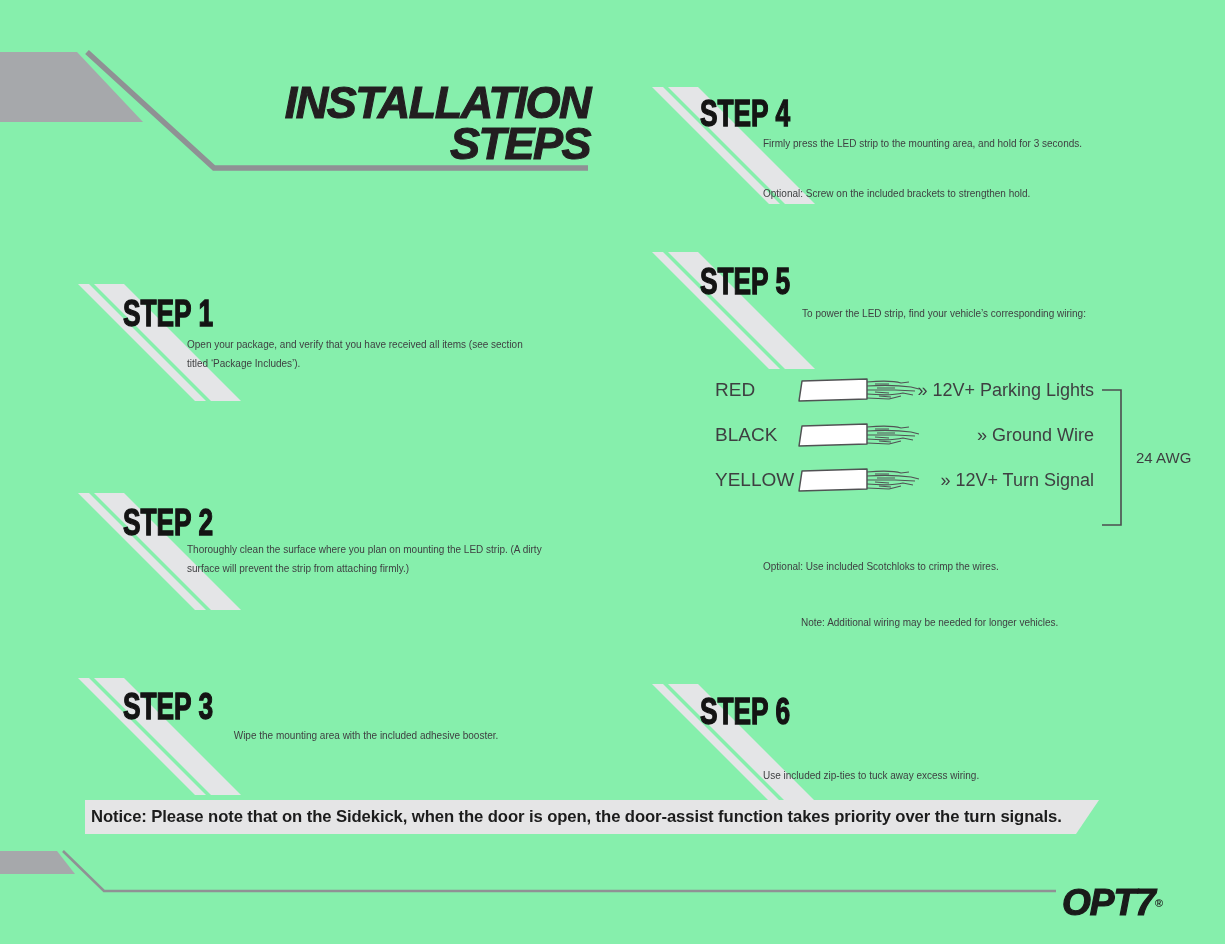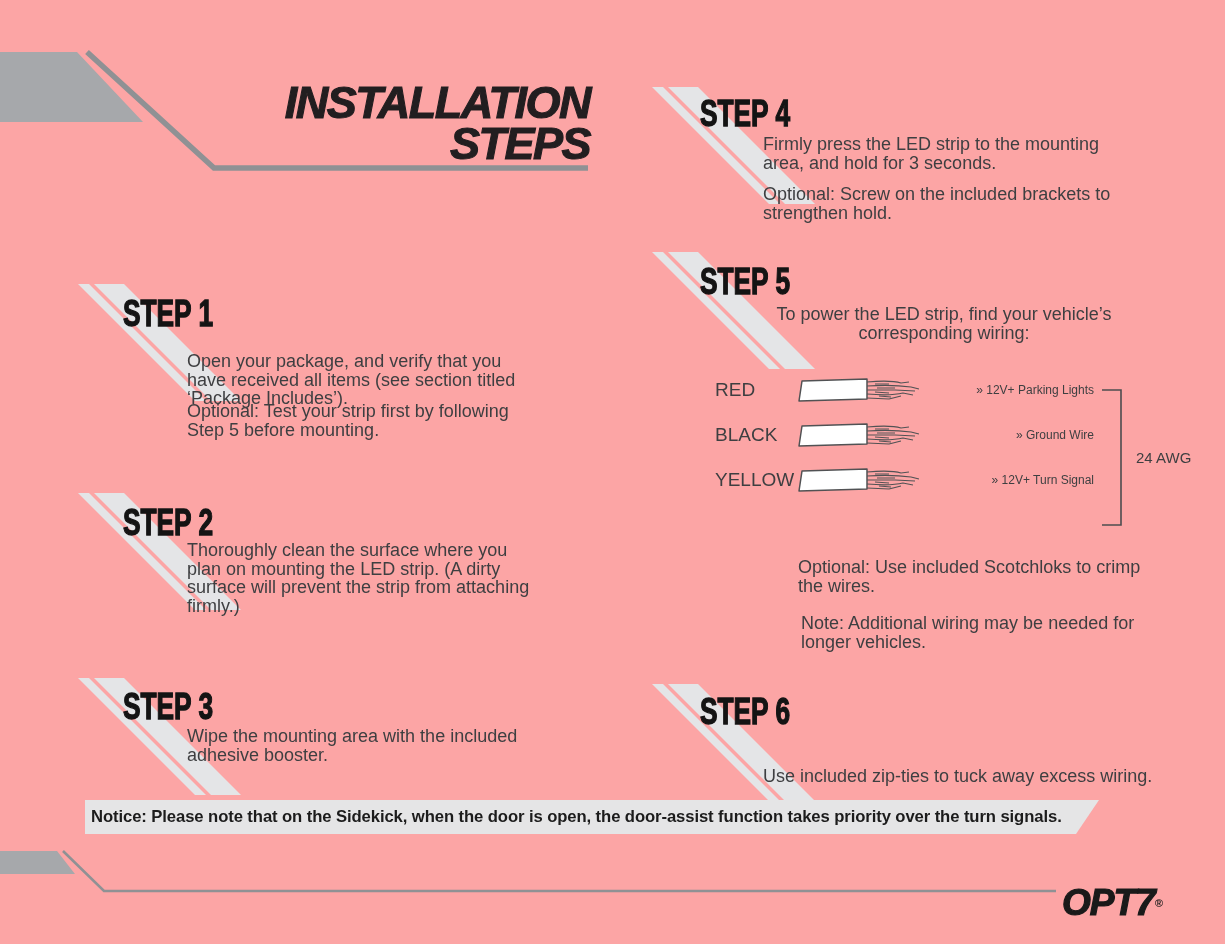--- a/index.html
+++ b/index.html
@@ -1,49 +1,49 @@
 <!DOCTYPE html>
 <html><head>
 <meta charset="utf-8">
 <style>
   html,body{margin:0;padding:0;background:#fff;}
   .canvas{
-    position:relative;width:1225px;height:944px;background:#fca5a5;overflow:hidden;
+    position:relative;width:1225px;height:944px;background:#86efac;overflow:hidden;
     font-family:"Liberation Sans", sans-serif;color:#3e3f41;
   }
   .abs{position:absolute;}
   svg{display:block;}
 
   
   .title{
     position:absolute;left:240px;top:82px;width:350px;text-align:right;
     font-style:italic;font-weight:bold;color:#221e20;letter-spacing:-1.5px;
     -webkit-text-stroke:1.1px #221e20;
   }
   .title .line{font-size:45px;line-height:41px;white-space:nowrap;}
 
   
   .step-heading{
     position:absolute;font-weight:bold;font-size:36px;line-height:30px;color:#141414;
     transform:scaleX(0.73);transform-origin:left top;white-space:nowrap;
     -webkit-text-stroke:1.3px #141414;
   }
   .step-body{
-    position:absolute;font-size:18px;line-height:18.5px;color:#3e3f41;
+    position:absolute;font-size:10px;line-height:18.5px;color:#3e3f41;
   }
 
   
   .wire-row{position:absolute;left:715px;width:382px;height:32px;}
   .wire-color{
     position:absolute;left:0;top:50%;transform:translateY(-50%);
     font-size:19px;color:#3e3f41;white-space:nowrap;
   }
   .wire-func{
     position:absolute;right:3px;top:50%;transform:translateY(-50%);
-    font-size:12px;color:#3e3f41;white-space:nowrap;
+    font-size:18px;color:#3e3f41;white-space:nowrap;
   }
   .wire-art{position:absolute;left:82px;top:1px;}
   .awg-label{position:absolute;left:1136px;top:449px;font-size:15px;color:#3e3f41;white-space:nowrap;}
 
   
   .notice-bar{
     position:absolute;left:85px;top:800px;width:1014px;height:34px;background:#e5e5e6;
     clip-path:polygon(0 0,100% 0,calc(100% - 23px) 100%,0 100%);
   }
   .notice-text{
@@ -94,28 +94,27 @@
   <svg class="abs" style="left:652px;top:252px;" width="170" height="118" viewBox="0 0 170 118">
     <polygon points="0,0 11,0 128,117 117,117" fill="#e4e5e7"></polygon>
     <polygon points="16,0 46,0 163,117 133,117" fill="#e4e5e7"></polygon>
   </svg>
   <svg class="abs" style="left:652px;top:684px;" width="170" height="118" viewBox="0 0 170 118">
     <polygon points="0,0 11,0 128,117 117,117" fill="#e4e5e7"></polygon>
     <polygon points="16,0 46,0 163,117 133,117" fill="#e4e5e7"></polygon>
   </svg>
 
   <div class="step-heading" style="left:123px;top:299px;">STEP 1</div>
-  <div class="step-body" style="left:187px;top:336px;width:358px;margin-top:16px;">Open your package, and verify that you have received all items (see section titled ‘Package Includes’).</div>
-  <div class="step-body" style="left:187px;top:402px;width:358px;">Optional: Test your strip first by following Step 5 before mounting.</div>
+  <div class="step-body" style="left:187px;top:336px;width:358px;">Open your package, and verify that you have received all items (see section titled ‘Package Includes’).</div>
 
   <div class="step-heading" style="left:123px;top:508px;">STEP 2</div>
   <div class="step-body" style="left:187px;top:541px;width:358px;">Thoroughly clean the surface where you plan on mounting the LED strip. (A dirty surface will prevent the strip from attaching firmly.)</div>
 
   <div class="step-heading" style="left:123px;top:692px;">STEP 3</div>
-  <div class="step-body" style="left:187px;top:727px;width:358px;">Wipe the mounting area with the included adhesive booster.</div>
+  <div class="step-body" style="left:187px;top:727px;width:358px;text-align:center;">Wipe the mounting area with the included adhesive booster.</div>
 
   <div class="step-heading" style="left:700px;top:99px;">STEP 4</div>
   <div class="step-body" style="left:763px;top:135px;width:362px;">Firmly press the LED strip to the mounting area, and hold for 3 seconds.</div>
   <div class="step-body" style="left:763px;top:185px;width:362px;">Optional: Screw on the included brackets to strengthen hold.</div>
 
   <div class="step-heading" style="left:700px;top:267px;">STEP 5</div>
   <div class="step-body" style="left:763px;top:305px;width:362px;text-align:center;">To power the LED strip, find your vehicle’s corresponding wiring:</div>
 
   <div class="wire-row" style="top:374px;">
     <span class="wire-color">RED</span>
@@ -158,21 +157,21 @@
     </svg>
     <span class="wire-func">» 12V+ Turn Signal</span>
   </div>
 
 
   <svg class="abs" style="left:1100px;top:374px;" width="30" height="165" viewBox="0 0 30 165">
     <path d="M2,16 L21,16 L21,151 L2,151" fill="none" stroke="#4c4d4f" stroke-width="1.6"></path>
   </svg>
   <div class="awg-label">24 AWG</div>
 
-  <div class="step-body" style="left:763px;top:558px;width:362px;margin-left:35px;">Optional: Use included Scotchloks to crimp the wires.</div>
+  <div class="step-body" style="left:763px;top:558px;width:362px;">Optional: Use included Scotchloks to crimp the wires.</div>
   <div class="step-body" style="left:763px;top:614px;width:362px;margin-left:38px;">Note: Additional wiring may be needed for longer vehicles.</div>
 
   <div class="step-heading" style="left:700px;top:697px;">STEP 6</div>
   <div class="step-body" style="left:763px;top:735px;width:430px;margin-top:32px;">Use included zip-ties to tuck away excess wiring.</div>
 
   <div class="notice-bar">
     <div class="notice-text">Notice: Please note that on the Sidekick, when the door is open, the door-assist function takes priority over the turn signals.</div>
   </div>
 
   <svg class="abs" style="left:0;top:845px;" width="1225" height="60" viewBox="0 0 1225 60">

